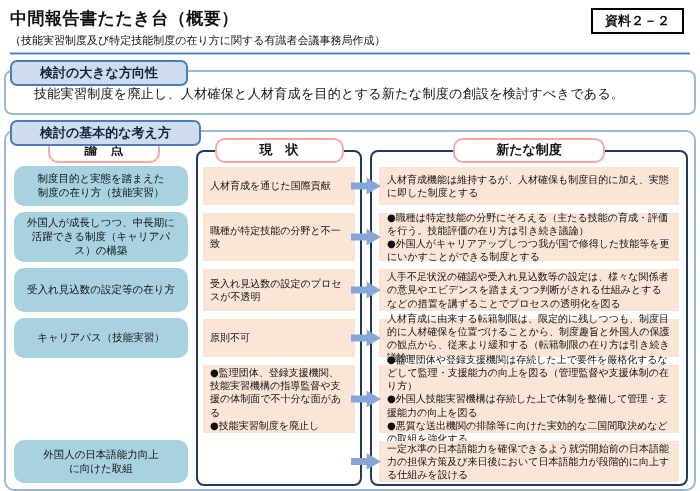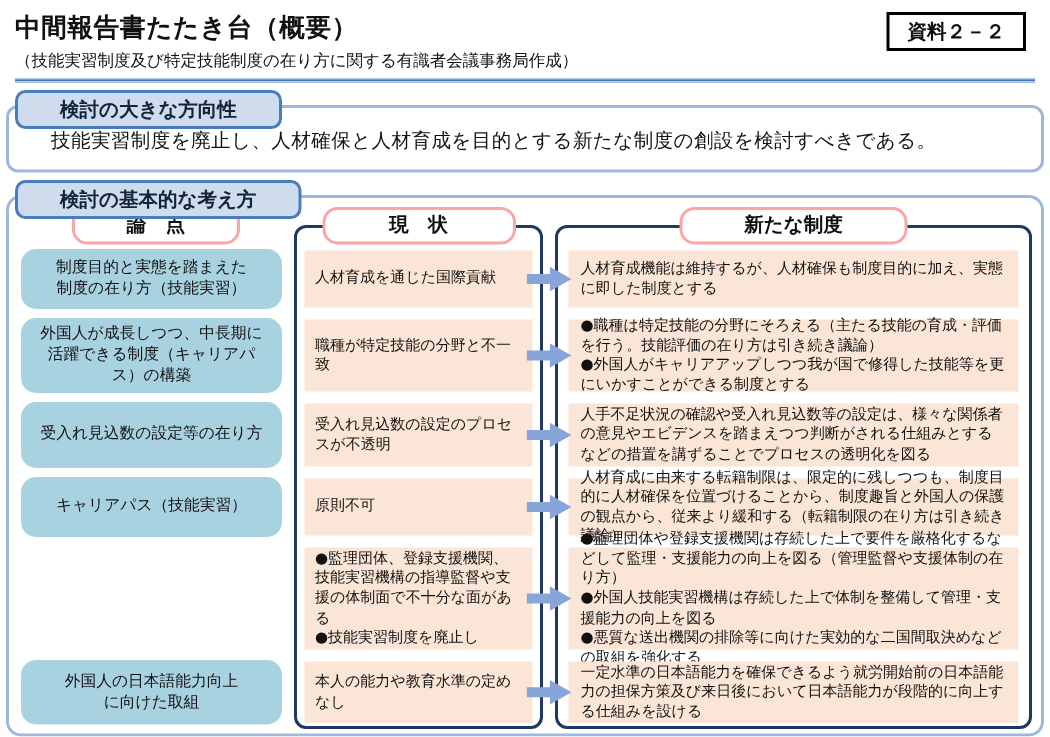--- a/index.html
+++ b/index.html
@@ -166,18 +166,17 @@
 
     <div class="cell cell-cur r5 c-cur">●監理団体、登録支援機関、技能実習機構の指導監督や支援の体制面で不十分な面がある
 ●技能実習制度を廃止し</div>
     <div class="arrow r5 c-arr"></div>
     <div class="cell cell-new r5 c-new">●監理団体や登録支援機関は存続した上で要件を厳格化するなどして監理・支援能力の向上を図る（管理監督や支援体制の在り方）
 ●外国人技能実習機構は存続した上で体制を整備して管理・支援能力の向上を図る
 ●悪質な送出機関の排除等に向けた実効的な二国間取決めなどの取組を強化する</div>
 
     <div class="cell cell-issue r6 c-issue">外国人の日本語能力向上
 に向けた取組</div>
-    <div class="cell cell-cur r6 c-cur">本人の能力や教育水準の定めなし</div>
     <div class="arrow r6 c-arr"></div>
     <div class="cell cell-new r6 c-new">一定水準の日本語能力を確保できるよう就労開始前の日本語能力の担保方策及び来日後において日本語能力が段階的に向上する仕組みを設ける</div>
 
   </div>
 </div>
 
 </body></html>

